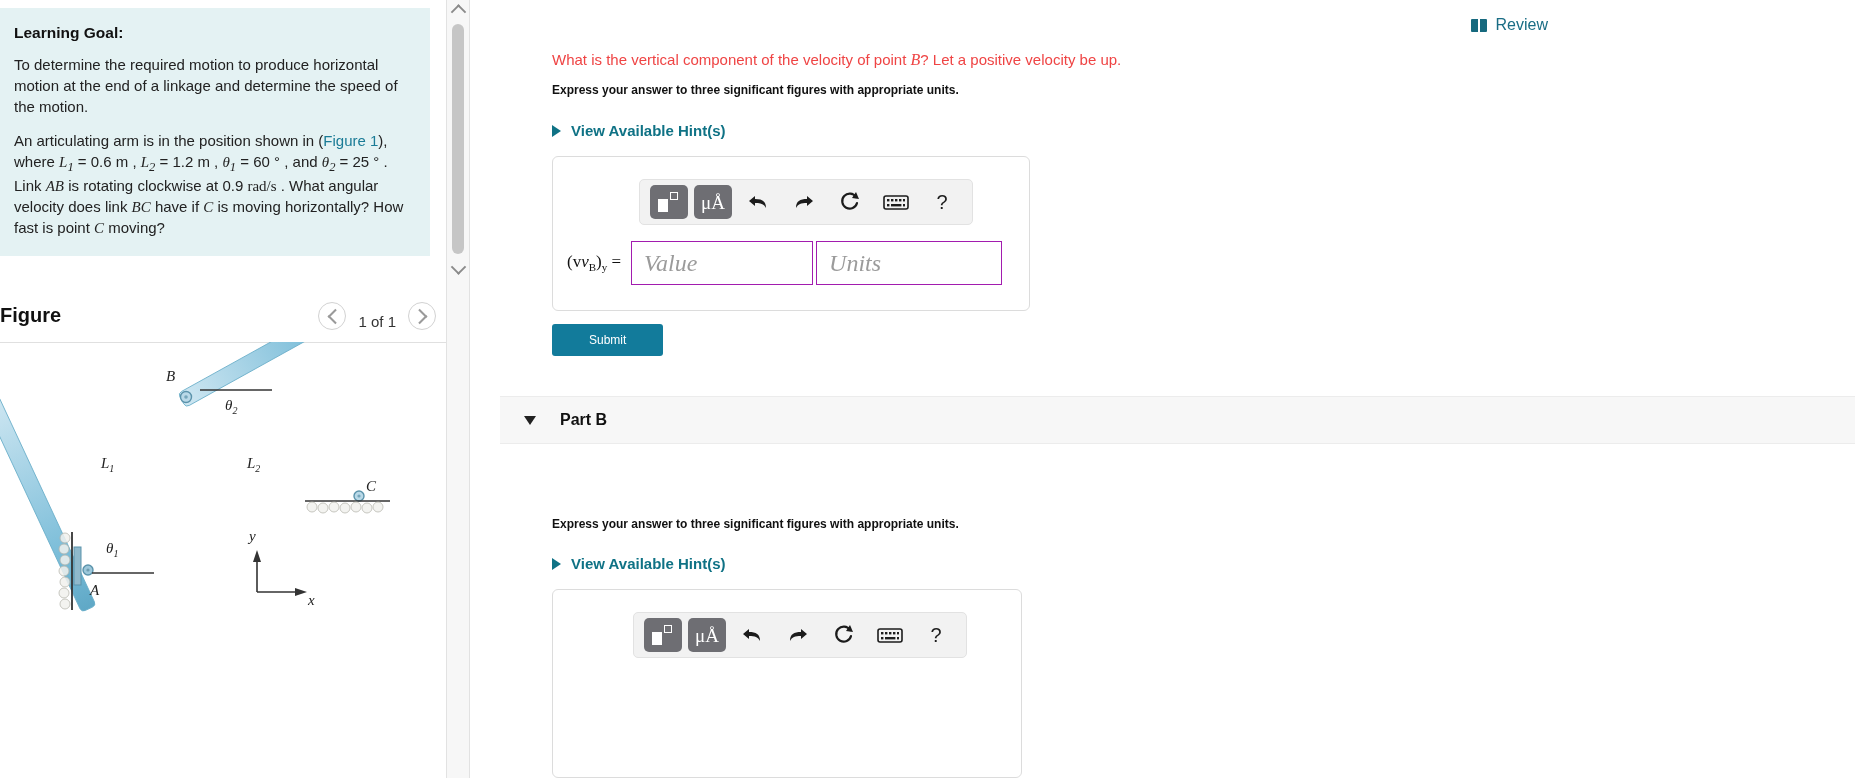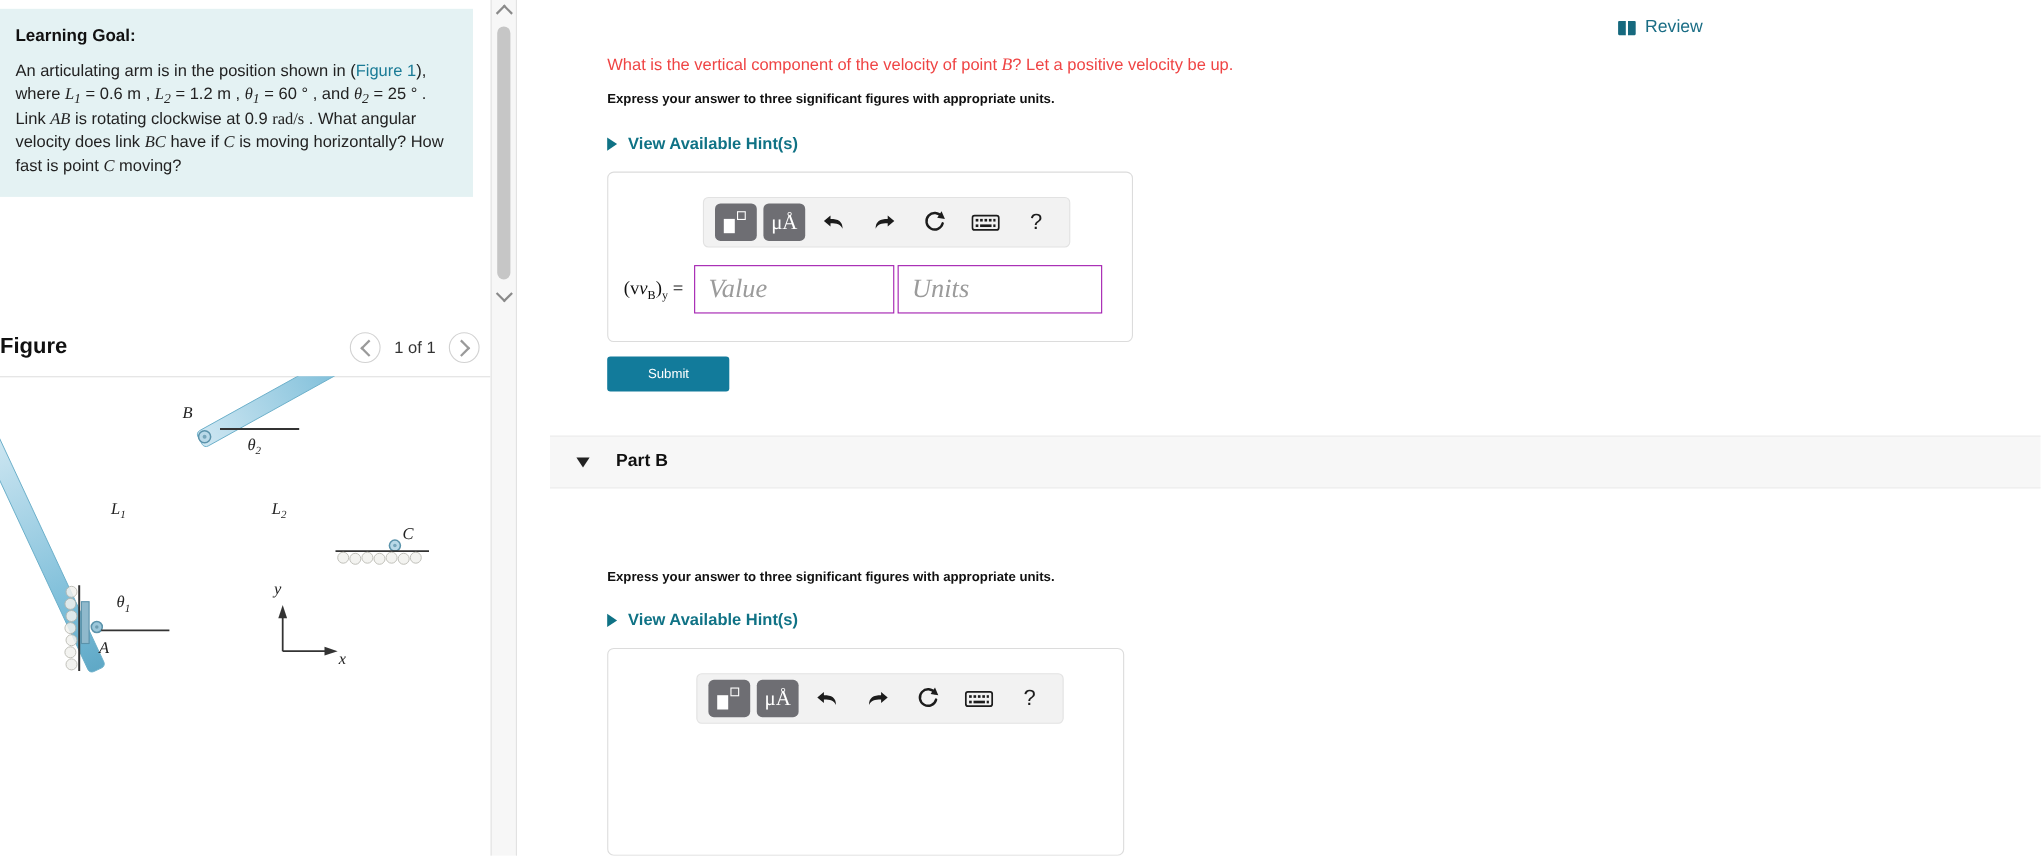--- a/index.html
+++ b/index.html
@@ -50,21 +50,21 @@
   }
   .chev{display:block;width:9px;height:9px;border-left:2px solid #8a8a8a;border-top:2px solid #8a8a8a;}
   .chev.up{transform:rotate(45deg) translate(1px,1px);}
   .chev.down{transform:rotate(-135deg) translate(1px,1px);}
 
   #figure-header{
     position:absolute;left:0;top:296px;width:446px;height:46px;
     border-bottom:1px solid #e0e0e0;
   }
   #figure-title{position:absolute;left:0;top:8px;font-size:20px;font-weight:bold;color:#111;}
-  #fig-nav{position:absolute;right:10px;top:6px;display:flex;align-items:center;gap:12px;}
+  #fig-nav{position:absolute;right:10px;top:6px;display:flex;align-items:flex-end;gap:12px;}
   .circ-btn{
     width:28px;height:28px;border-radius:50%;border:1px solid #d2d2d2;
     background:#fff;display:flex;align-items:center;justify-content:center;
     color:#9a9a9a;font-size:14px;cursor:pointer;box-sizing:border-box;
   }
   #fig-count{font-size:15px;color:#333;}
 
   #figure-canvas{position:absolute;left:0;top:342px;width:446px;height:300px;}
 
   
@@ -137,20 +137,21 @@
   }
   .parttitle{font-weight:bold;font-size:16px;color:#111;}
 </style>
 </head>
 <body>
 
 <div id="left-panel">
 
   <div id="goal-box">
     <div id="goal-title">Learning Goal:</div>
+    <div id="goal-body">To determine the required motion to produce horizontal motion at the end of a linkage and determine the speed of the motion.</div>
     <div id="goal-problem">
       <span>An articulating arm is in the position shown in (</span><a class="figlink">Figure 1</a><span>), where </span><span class="mathit">L</span><sub class="mathit">1</sub><span> = 0.6 m , </span><span class="mathit">L</span><sub class="mathit">2</sub><span> = 1.2 m , </span><span class="mathit">θ</span><sub class="mathit">1</sub><span> = 60 ° , and </span><span class="mathit">θ</span><sub class="mathit">2</sub><span> = 25 ° . Link </span><span class="mathit">AB</span><span> is rotating clockwise at 0.9 </span><span class="mathrm">rad/s</span><span> . What angular velocity does link </span><span class="mathit">BC</span><span> have if </span><span class="mathit">C</span><span> is moving horizontally? How fast is point </span><span class="mathit">C</span><span> moving?</span>
     </div>
   </div>
 
   <div id="figure-header">
     <div id="figure-title">Figure</div>
     <div id="fig-nav">
       <div class="circ-btn">
         <span class="chev" style="border-left:2px solid #9a9a9a;border-top:2px solid #9a9a9a;transform:rotate(-45deg) translate(2px,2px);"></span>

